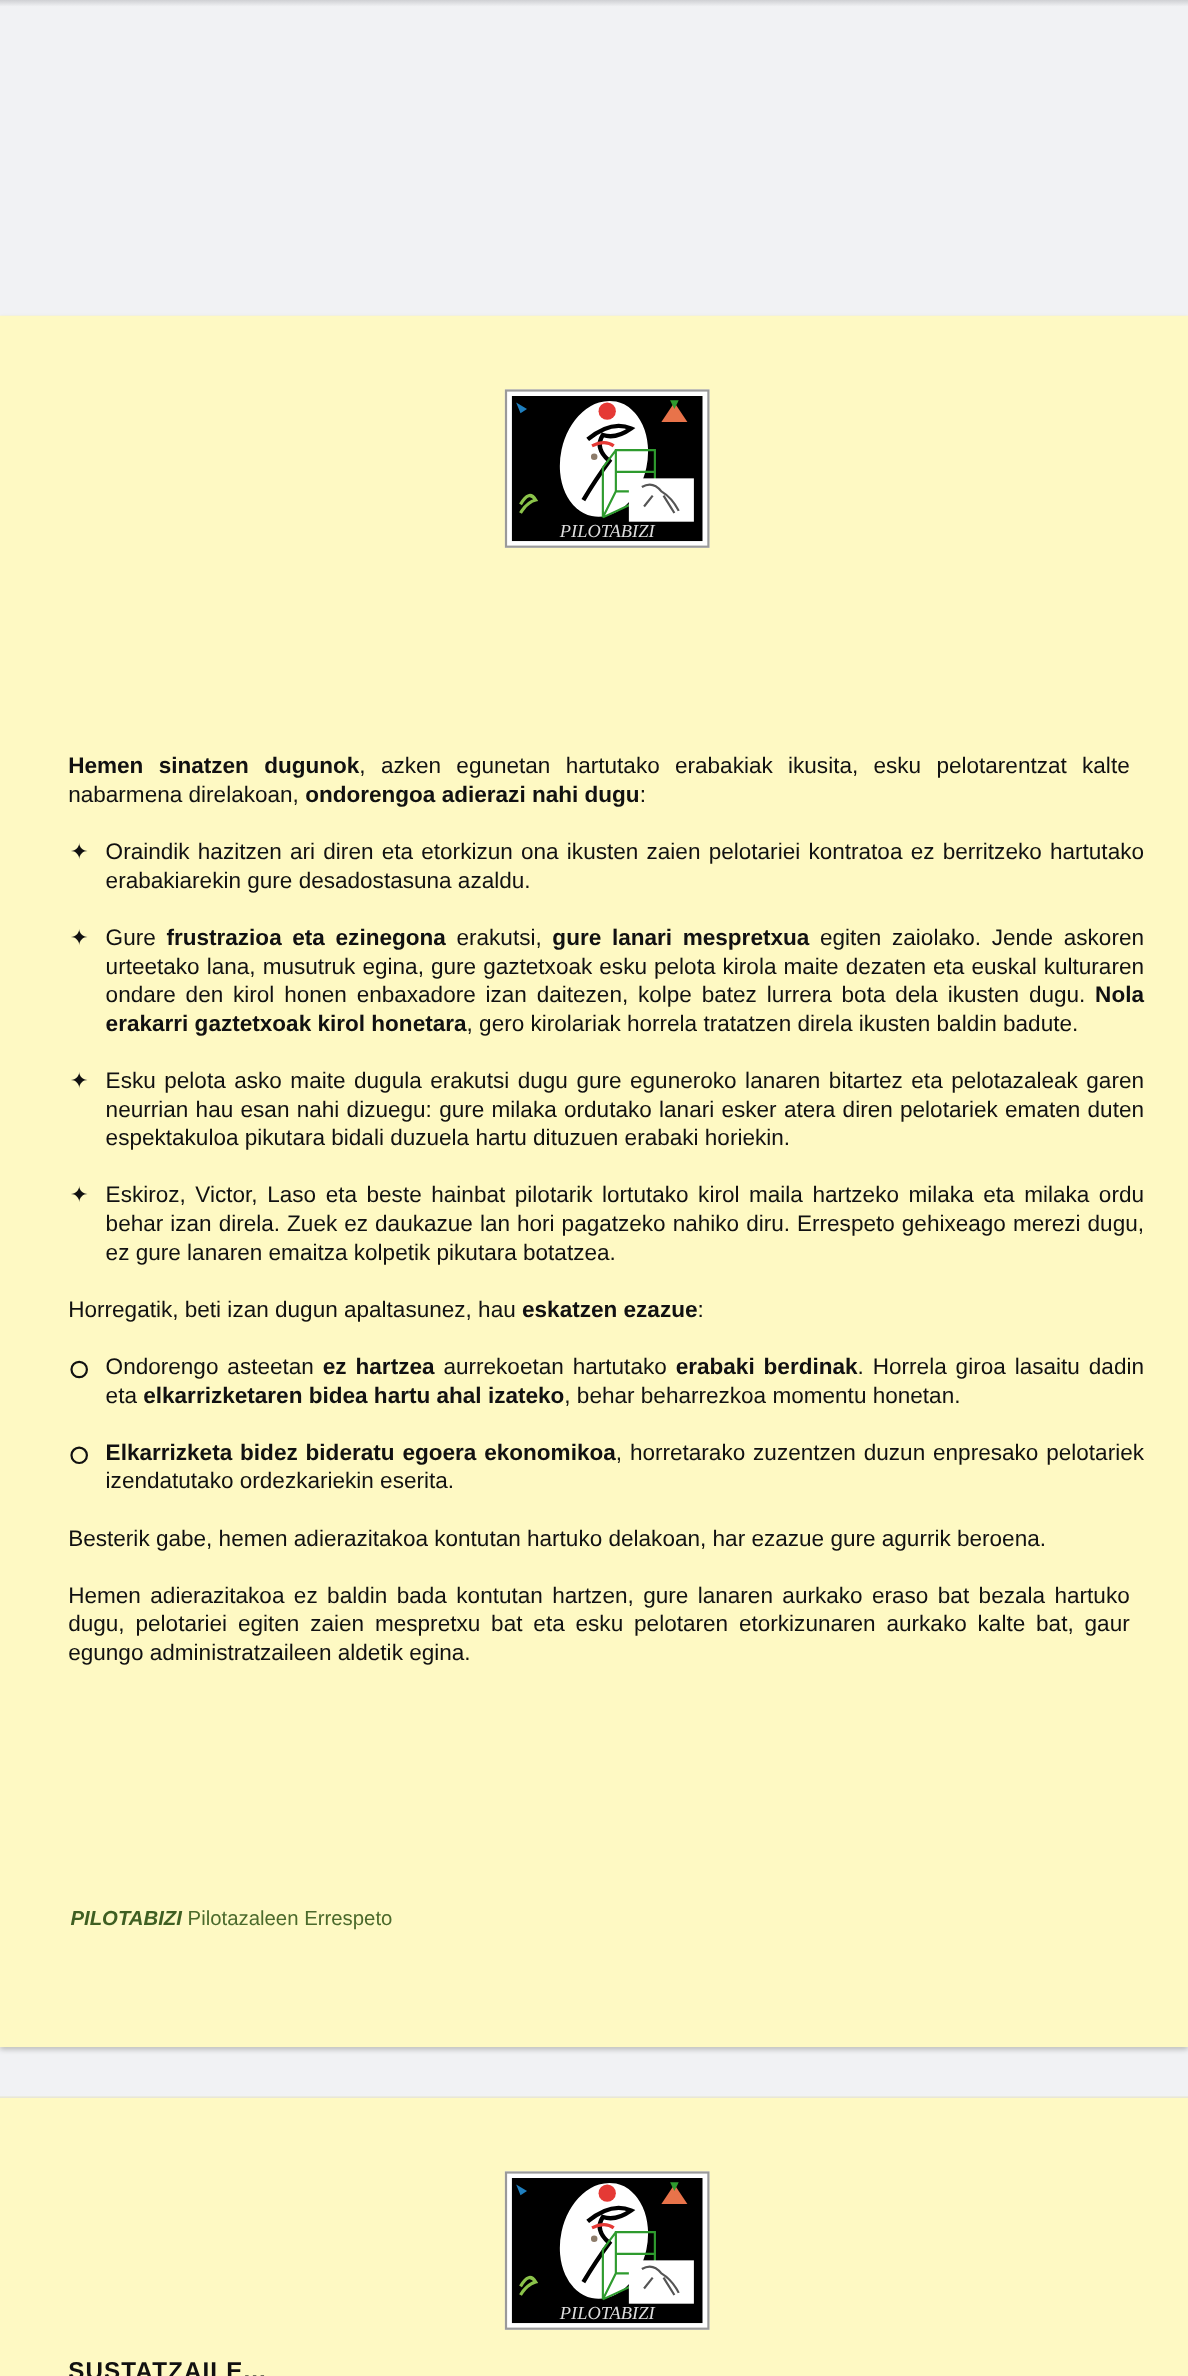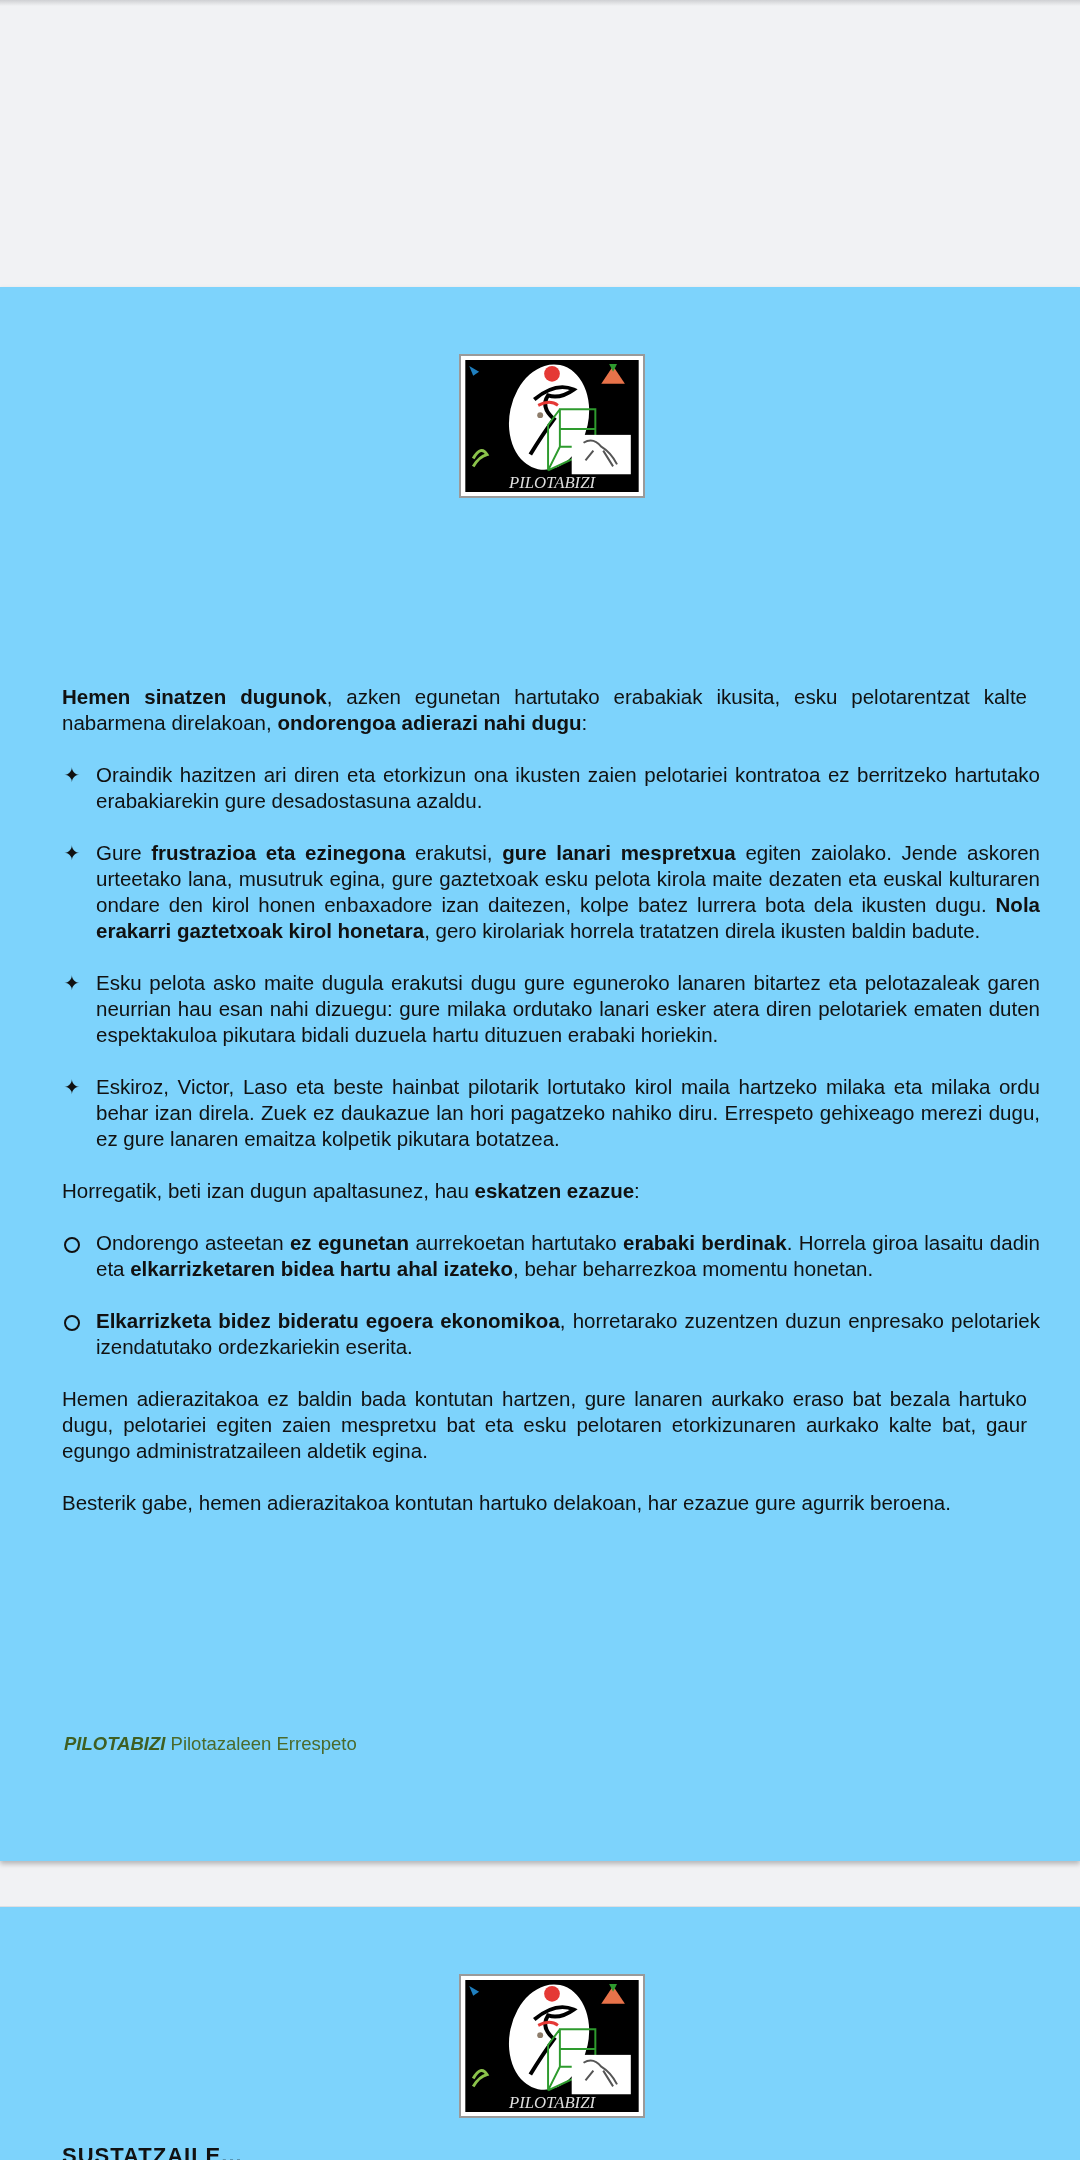--- a/index.html
+++ b/index.html
@@ -8,21 +8,21 @@
       background: #f1f2f4;
       font-family: "Liberation Sans", sans-serif;
       color: #111;
       position: relative;
     }
     .top-shadow {
       position: absolute; left: 0; top: 0; width: 1080px; height: 6px;
       background: linear-gradient(#cfd0d3, rgba(241,242,244,0));
     }
     .page {
-      position: absolute; left: 0; width: 1080px; background: #7dd3fc;
+      position: absolute; left: 0; width: 1080px; background: #fef9c3;
     }
     .page1 { top: 287px; height: 1574px; box-shadow: 0 3px 5px rgba(0,0,0,0.25); }
     .page2 { top: 1906px; height: 254px; border-top: 1px solid #dedfe2; }
 
     .logo {
       position: absolute; left: 459px; width: 186px; height: 144px;
       border: 2px solid #9a9a9a; background: #fff; box-sizing: border-box; padding: 4px;
     }
     .page1 .logo { top: 67px; }
     .page2 .logo { top: 67px; }
@@ -102,30 +102,30 @@
         </div>
       </div>
 
     <p>
       <span>Horregatik, beti izan dugun apaltasunez, hau </span><b>eskatzen ezazue</b><span>:</span>
     </p>
 
     <div id="requests">
         <div class="item">
           <span class="circle"></span>
-          <div><span>Ondorengo asteetan </span><b>ez egunetan</b><span> aurrekoetan hartutako </span><b>erabaki berdinak</b><span>. Horrela giroa lasaitu dadin eta </span><b>elkarrizketaren bidea hartu ahal izateko</b><span>, behar beharrezkoa momentu honetan.</span></div>
+          <div><span>Ondorengo asteetan </span><b>ez hartzea</b><span> aurrekoetan hartutako </span><b>erabaki berdinak</b><span>. Horrela giroa lasaitu dadin eta </span><b>elkarrizketaren bidea hartu ahal izateko</b><span>, behar beharrezkoa momentu honetan.</span></div>
         </div>
         <div class="item">
           <span class="circle"></span>
           <div><b>Elkarrizketa bidez bideratu egoera ekonomikoa</b><span>, horretarako zuzentzen duzun enpresako pelotariek izendatutako ordezkariekin eserita.</span></div>
         </div>
       </div>
 
+    <p>Besterik gabe, hemen adierazitakoa kontutan hartuko delakoan, har ezazue gure agurrik beroena.</p>
     <p>Hemen adierazitakoa ez baldin bada kontutan hartzen, gure lanaren aurkako eraso bat bezala hartuko dugu, pelotariei egiten zaien mespretxu bat eta esku pelotaren etorkizunaren aurkako kalte bat, gaur egungo administratzaileen aldetik egina.</p>
-    <p>Besterik gabe, hemen adierazitakoa kontutan hartuko delakoan, har ezazue gure agurrik beroena.</p>
   </div>
 
   <div class="signature">
     <span class="brand">PILOTABIZI</span><span> Pilotazaleen Errespeto</span>
   </div>
 </div>
 
 <div class="page page2">
   <div class="logo">
     <svg viewBox="0 0 176 134">

